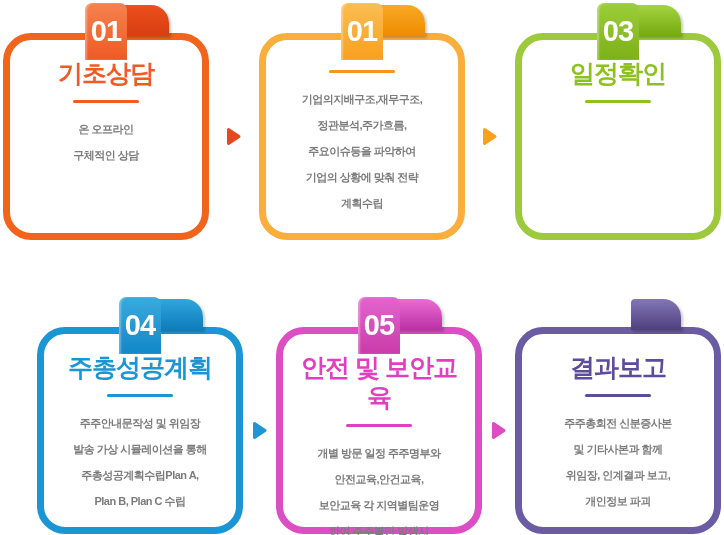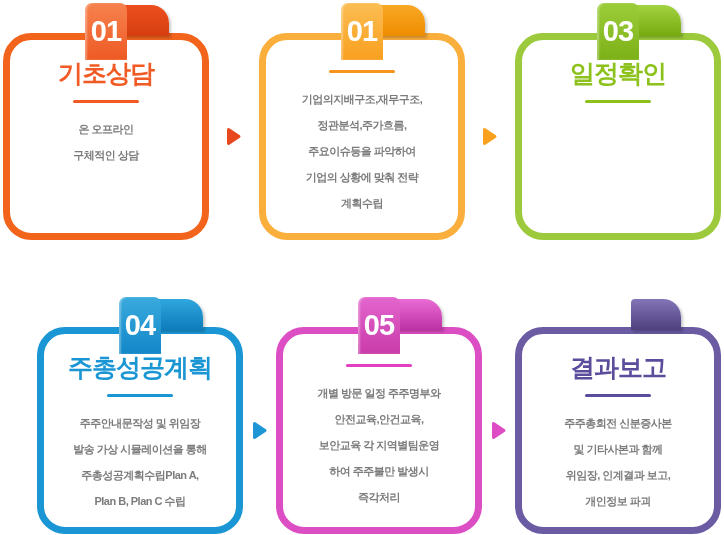--- a/index.html
+++ b/index.html
@@ -206,20 +206,21 @@
     </div>
 
     <div class="cardwrap" style="--border: #dc4ec3; --title: #e23ec0; --tab-top: #e365ce; --tab-bottom: #c93ba9; --flap-top: #ea6cd5; --flap-bottom: #bc30a4;">
       <div class="ribbon">
         <div class="flap"></div>
         <div class="tab">
           <span class="num">05</span>
         </div>
       </div>
       <div class="card">
+        <div class="title">안전 및 보안교육</div>
         <div class="divider"></div>
         <div class="desc">개별 방문 일정 주주명부와
 안전교육,안건교육,
 보안교육 각 지역별팀운영
 하여 주주불만 발생시
 즉각처리</div>
       </div>
     </div>
 
     <div class="arrowcell" style="--color: #de4cc3;">

